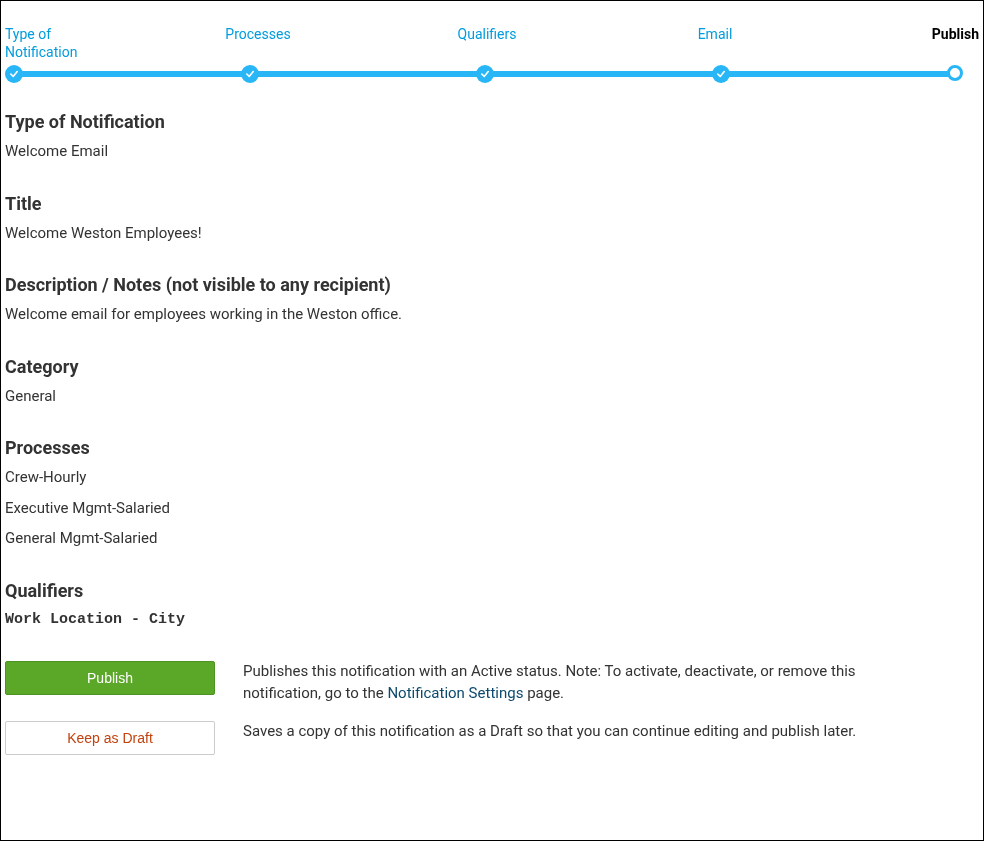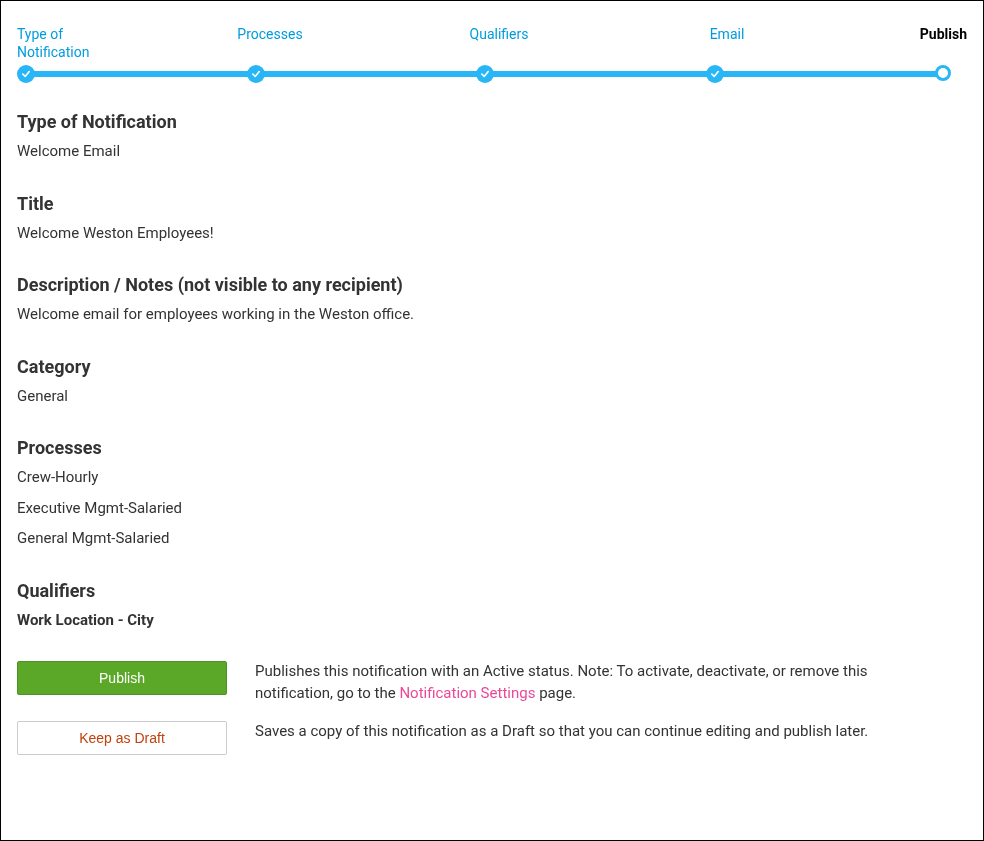--- a/index.html
+++ b/index.html
@@ -6,21 +6,21 @@
   body {
     font-family: -apple-system, BlinkMacSystemFont, "Segoe UI", Roboto, Arial, sans-serif;
     background: #fff;
     color: #333;
     padding: 0;
   }
   .container {
     width: 984px;
     height: 841px;
     border: 1px solid #000;
-    padding: 20px 16px;
+    padding: 20px 4px;
     position: relative;
   }
 
   
   .stepper {
     position: relative;
     margin-bottom: 46px;
     margin-top: 4px;
   }
   .stepper-labels {
@@ -96,20 +96,21 @@
   .section .value {
     font-size: 15px;
     color: #333;
     line-height: 1.5;
     margin-top: 8px;
   }
   .section .value-bold {
     font-weight: 700;
     font-size: 15px;
     line-height: 1.5;
+    font-family: Liberation Mono, monospace;
   }
 
   
   .actions {
     margin-top: 30px;
   }
   .action-row {
     display: flex;
     align-items: flex-start;
     gap: 28px;
@@ -138,21 +139,21 @@
     color: #c2410c;
   }
   .action-desc {
     font-size: 15px;
     color: #333;
     line-height: 1.45;
     max-width: 640px;
     padding-top: 0px;
   }
   .action-desc a {
-    color: #ec4899;
+    color: #0c4a6e;
     text-decoration: none;
   }
 </style>
 </head>
 <body>
 
 <div class="container">
 
   <div class="stepper">
     <div class="stepper-labels">

